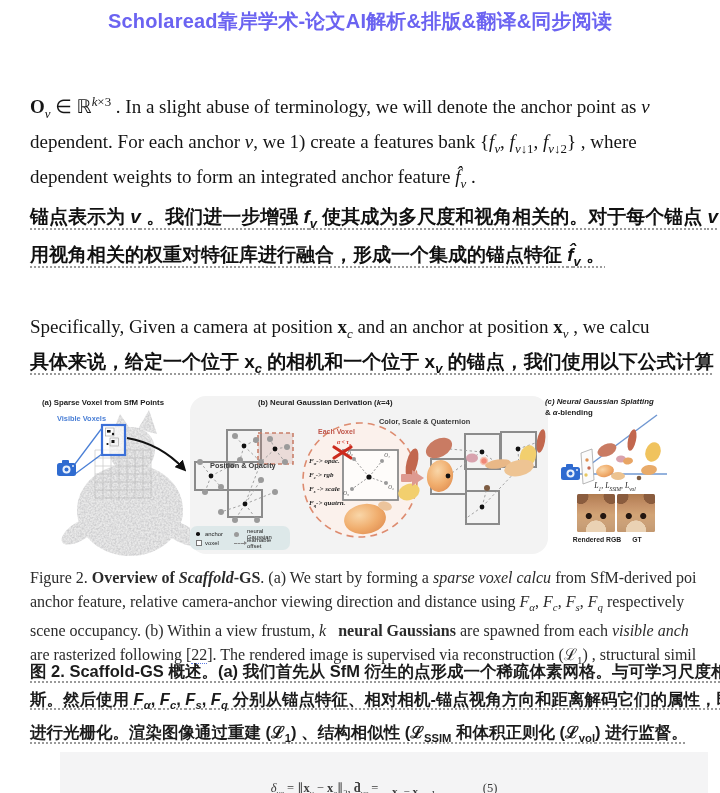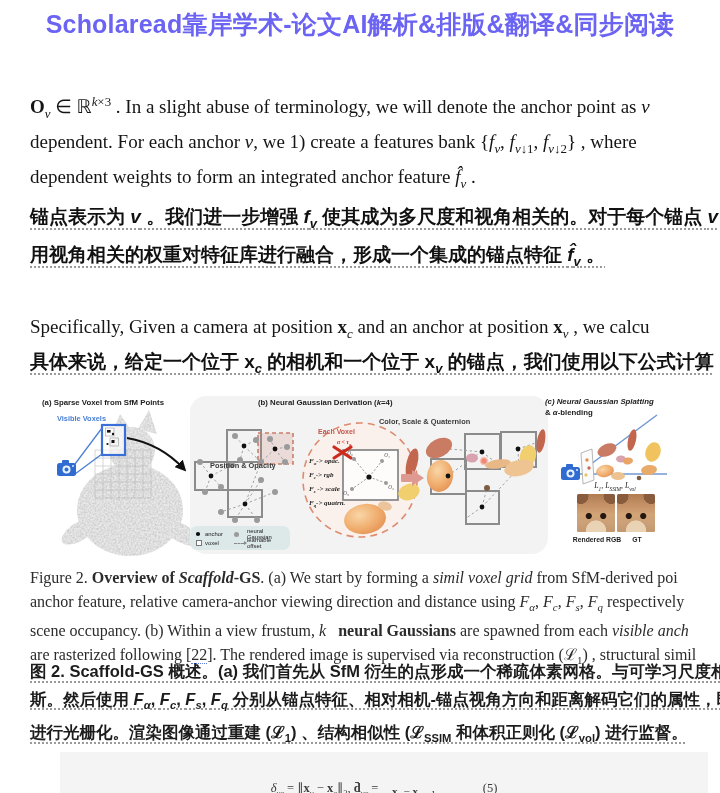--- a/index.html
+++ b/index.html
@@ -3,21 +3,21 @@
 <meta charset="utf-8">
 <style>
   * { margin:0; padding:0; box-sizing:border-box; }
   html,body { background:#fff; }
   body { width:720px; height:793px; overflow:hidden; -webkit-text-size-adjust:none; }
   .page { position:relative; width:720px; height:793px; background:#fff; overflow:hidden;
           font-family:"Liberation Sans", sans-serif; }
 
   
   .app-header { position:absolute; top:8px; left:0; width:720px; text-align:center;
-                font-size:25px; font-weight:600; color:#6b63f1; letter-spacing:0.2px; }
+                font-size:20px; font-weight:600; color:#6b63f1; letter-spacing:0.2px; }
 
   
   .para { position:absolute; left:30px; right:0; }
   .ln { white-space:nowrap; overflow:visible; }
   .en-body .ln { font-family:"Liberation Serif", serif; font-size:19px; line-height:28px; color:#151515; }
   .zh-body .ln { font-family:"Liberation Sans", sans-serif; font-size:19px; line-height:31.5px; color:#111;
                  font-weight:600;
                  text-decoration:underline dotted #9a9a9a; text-decoration-thickness:1.6px; text-underline-offset:5px; }
   .cap-en .ln { font-family:"Liberation Serif", serif; font-size:16px; line-height:24px; color:#2b2b2b; }
   .cap-zh .ln { font-family:"Liberation Sans", sans-serif; font-size:16.5px; line-height:27.5px; color:#1c1c1c;
@@ -348,21 +348,21 @@
   <div class="flabel f8" style="left:545px; top:397px; width:128px;font-style:italic;">(c) Neural Gaussian Splatting</div>
   <div class="flabel f8" style="left:545px; top:408px; width:128px;">&amp; <i>α</i>-blending</div>
   <div class="floss"><i>L</i><sub>1</sub>, <i>L</i><sub>SSIM</sub>, <i>L</i><sub>vol</sub></div>
 
   <div class="catface" style="left:577px; top:494px;"></div>
   <div class="catface" style="left:617px; top:494px;"></div>
   <div class="imglabel" style="left:563px; top:536px; width:68px;">Rendered RGB</div>
   <div class="imglabel" style="left:624px; top:536px; width:26px;">GT</div>
 
   <div class="para cap-en" style="top:566px">
-    <div class="ln">Figure 2. <b>Overview of</b> <b><i>Scaffold</i>-GS</b>. (a) We start by forming a <i>simil voxel grid</i> from SfM-derived poi</div>
+    <div class="ln">Figure 2. <b>Overview of</b> <b><i>Scaffold</i>-GS</b>. (a) We start by forming a <i>sparse voxel calcu</i> from SfM-derived poi</div>
     <div class="ln">anchor feature, relative camera-anchor viewing direction and distance using <i>F<sub>α</sub></i>, <i>F<sub>c</sub></i>, <i>F<sub>s</sub></i>, <i>F<sub>q</sub></i>  respectively</div>
     <div class="ln">scene occupancy. (b) Within a view frustum, <i>k</i>&nbsp;&nbsp; <b>neural Gaussians</b> are spawned from each <i>visible anch</i></div>
     <div class="ln">are rasterized following [<span class="ref">22</span>]. The rendered image is supervised via reconstruction (ℒ<sub>1</sub>) , structural simil</div>
   </div>
 
   <div class="para cap-zh" style="top:658px">
     <div class="ln">图 2. Scaffold-GS 概述。(a) 我们首先从 SfM 衍生的点形成一个稀疏体素网格。与可学习尺度相关的锚点被</div>
     <div class="ln">斯。然后使用 <i>F<sub>α</sub></i>, <i>F<sub>c</sub></i>, <i>F<sub>s</sub></i>, <i>F<sub>q</sub></i> 分别从锚点特征、相对相机-锚点视角方向和距离解码它们的属性，即不透明</div>
     <div class="ln">进行光栅化。渲染图像通过重建 (ℒ<sub>1</sub>) 、结构相似性 (ℒ<sub>SSIM</sub> 和体积正则化 (ℒ<sub>vol</sub>) 进行监督。</div>
   </div>

